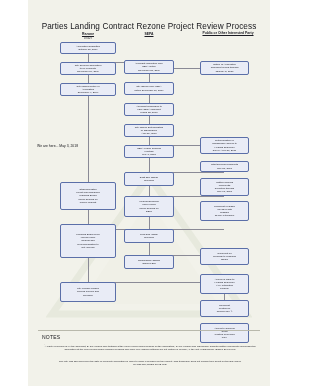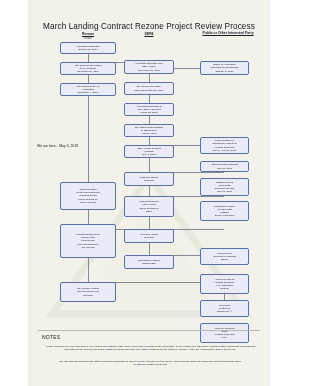--- a/index.html
+++ b/index.html
@@ -73,21 +73,21 @@
 <body>
 
 <div id="page">
   <div id="sheet">
 
     <svg class="wm" viewBox="0 0 206 150" aria-hidden="true">
       <polygon points="103,6 200,144 6,144" fill="none" stroke="#cfd7c2" stroke-width="7"></polygon>
       <polygon points="103,30 172,134 34,134" fill="#e6ead9" opacity=".5"></polygon>
     </svg>
 
-    <div class="title">March Landing Contract Rezone Project Review Process</div>
+    <div class="title">Parties Landing Contract Rezone Project Review Process</div>
 
     <div class="colhead" style="left:20px;top:32px;width:80px;">Rezone</div>
     <div class="colsub" style="left:20px;top:37px;width:80px;">07407</div>
 
     <div class="colhead" style="left:81px;top:32px;width:80px;">SEPA</div>
 
     <div class="colhead" style="left:160px;top:31px;width:80px;">Public or
 Other Interested Party</div>
 
     <div class="vline" style="left:60px;top:54px;height:8px;"></div>

